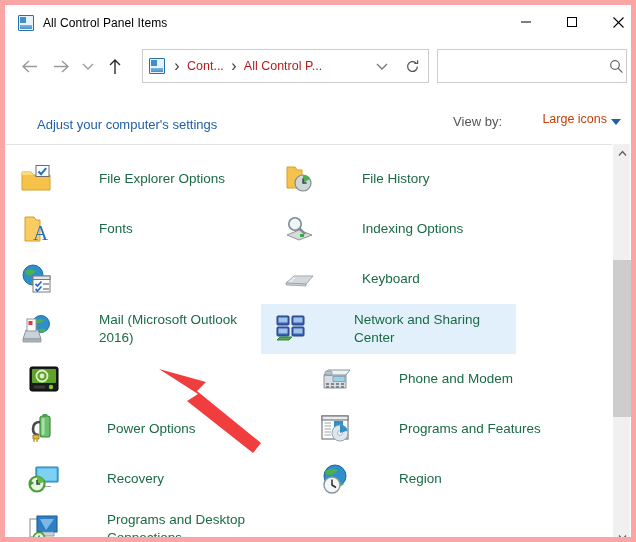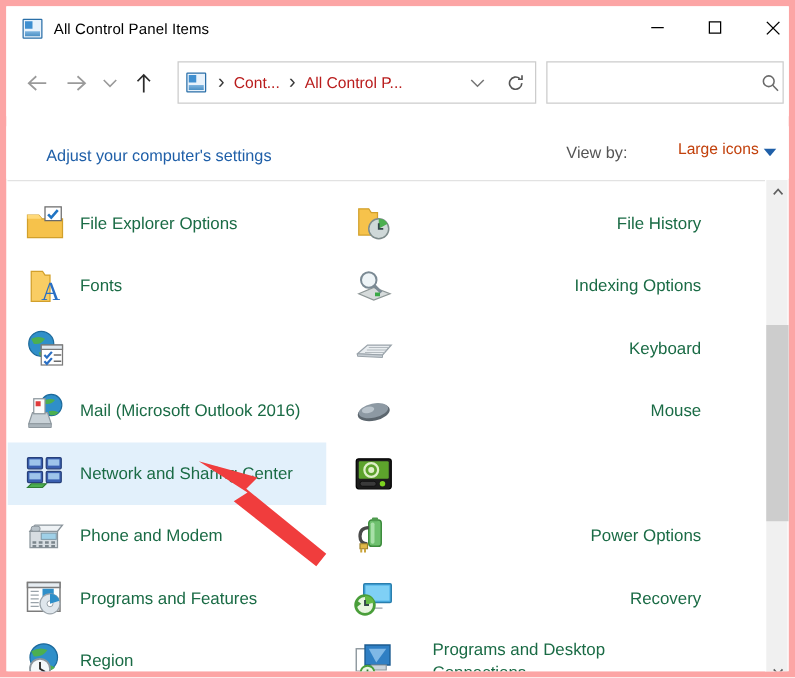--- a/index.html
+++ b/index.html
@@ -159,22 +159,23 @@
     width: 614px;
     padding-top: 9px;
     display: flex; flex-wrap: wrap;
   }
   .item {
     width: 255px;
     min-height: 50px;
     display: flex; align-items: center;
     padding-left: 14px;
     margin-bottom: 0px;
-  }
-  .item.col2 { width: 300px; padding-left: 22px; justify-content: space-between; }
+    gap: 35px;
+  }
+  .item.col2 { width: 300px; padding-left: 22px; }
   .item.tall { min-height: 50px; }
   .item.selected {
     background: #e2f0fb;
   }
   .item-ico {
     width: 32px; height: 32px; flex: none;
     margin-right: 12px;
     position: relative;
   }
   .item-label {
@@ -392,30 +393,20 @@
             <path d="M19 16 q5 -1 8 1 q-3 3 -7 2 Z" fill="#4caf50"></path>
             <path d="M6 17 h12 l3 9 H3 Z" fill="#c9d2d8" stroke="#8d979e" stroke-width="1"></path>
             <rect x="7" y="6" width="9" height="12" fill="#fdfdfd" stroke="#8d979e" stroke-width="1"></rect>
             <rect x="8.5" y="8" width="4" height="4" fill="#e03b3b"></rect>
             <path d="M3 26 h18 v3 H3 Z" fill="#aab4bb" stroke="#8d979e" stroke-width="0.8"></path>
           </svg>
         </div>
         <div class="item-label">Mail (Microsoft Outlook 2016)</div>
       </div>
 
-      <div class="item col2">
-        <div class="item-ico">
-          <svg width="32" height="32" viewBox="0 0 32 32">
-            <ellipse cx="16" cy="17" rx="13" ry="6.5" fill="#5c666e" transform="rotate(-12 16 17)"></ellipse>
-            <ellipse cx="16" cy="15.5" rx="12" ry="5.6" fill="#8d99a3" transform="rotate(-12 16 17)"></ellipse>
-            <ellipse cx="12" cy="14" rx="5" ry="2.6" fill="#b9c3cb" transform="rotate(-12 16 17)"></ellipse>
-          </svg>
-        </div>
-        <div class="item-label">Mouse</div>
-      </div>
 
       <div class="item tall selected">
         <div class="item-ico">
           <svg width="32" height="32" viewBox="0 0 32 32">
             <rect x="2" y="3" width="12" height="9" rx="1" fill="#3a5fb0" stroke="#27407a" stroke-width="1"></rect>
             <rect x="17" y="3" width="12" height="9" rx="1" fill="#3a5fb0" stroke="#27407a" stroke-width="1"></rect>
             <rect x="2" y="14" width="12" height="9" rx="1" fill="#3a5fb0" stroke="#27407a" stroke-width="1"></rect>
             <rect x="17" y="14" width="12" height="9" rx="1" fill="#3a5fb0" stroke="#27407a" stroke-width="1"></rect>
             <rect x="3.5" y="4.5" width="9" height="5" fill="#9ec4ea"></rect>
             <rect x="18.5" y="4.5" width="9" height="5" fill="#9ec4ea"></rect>

